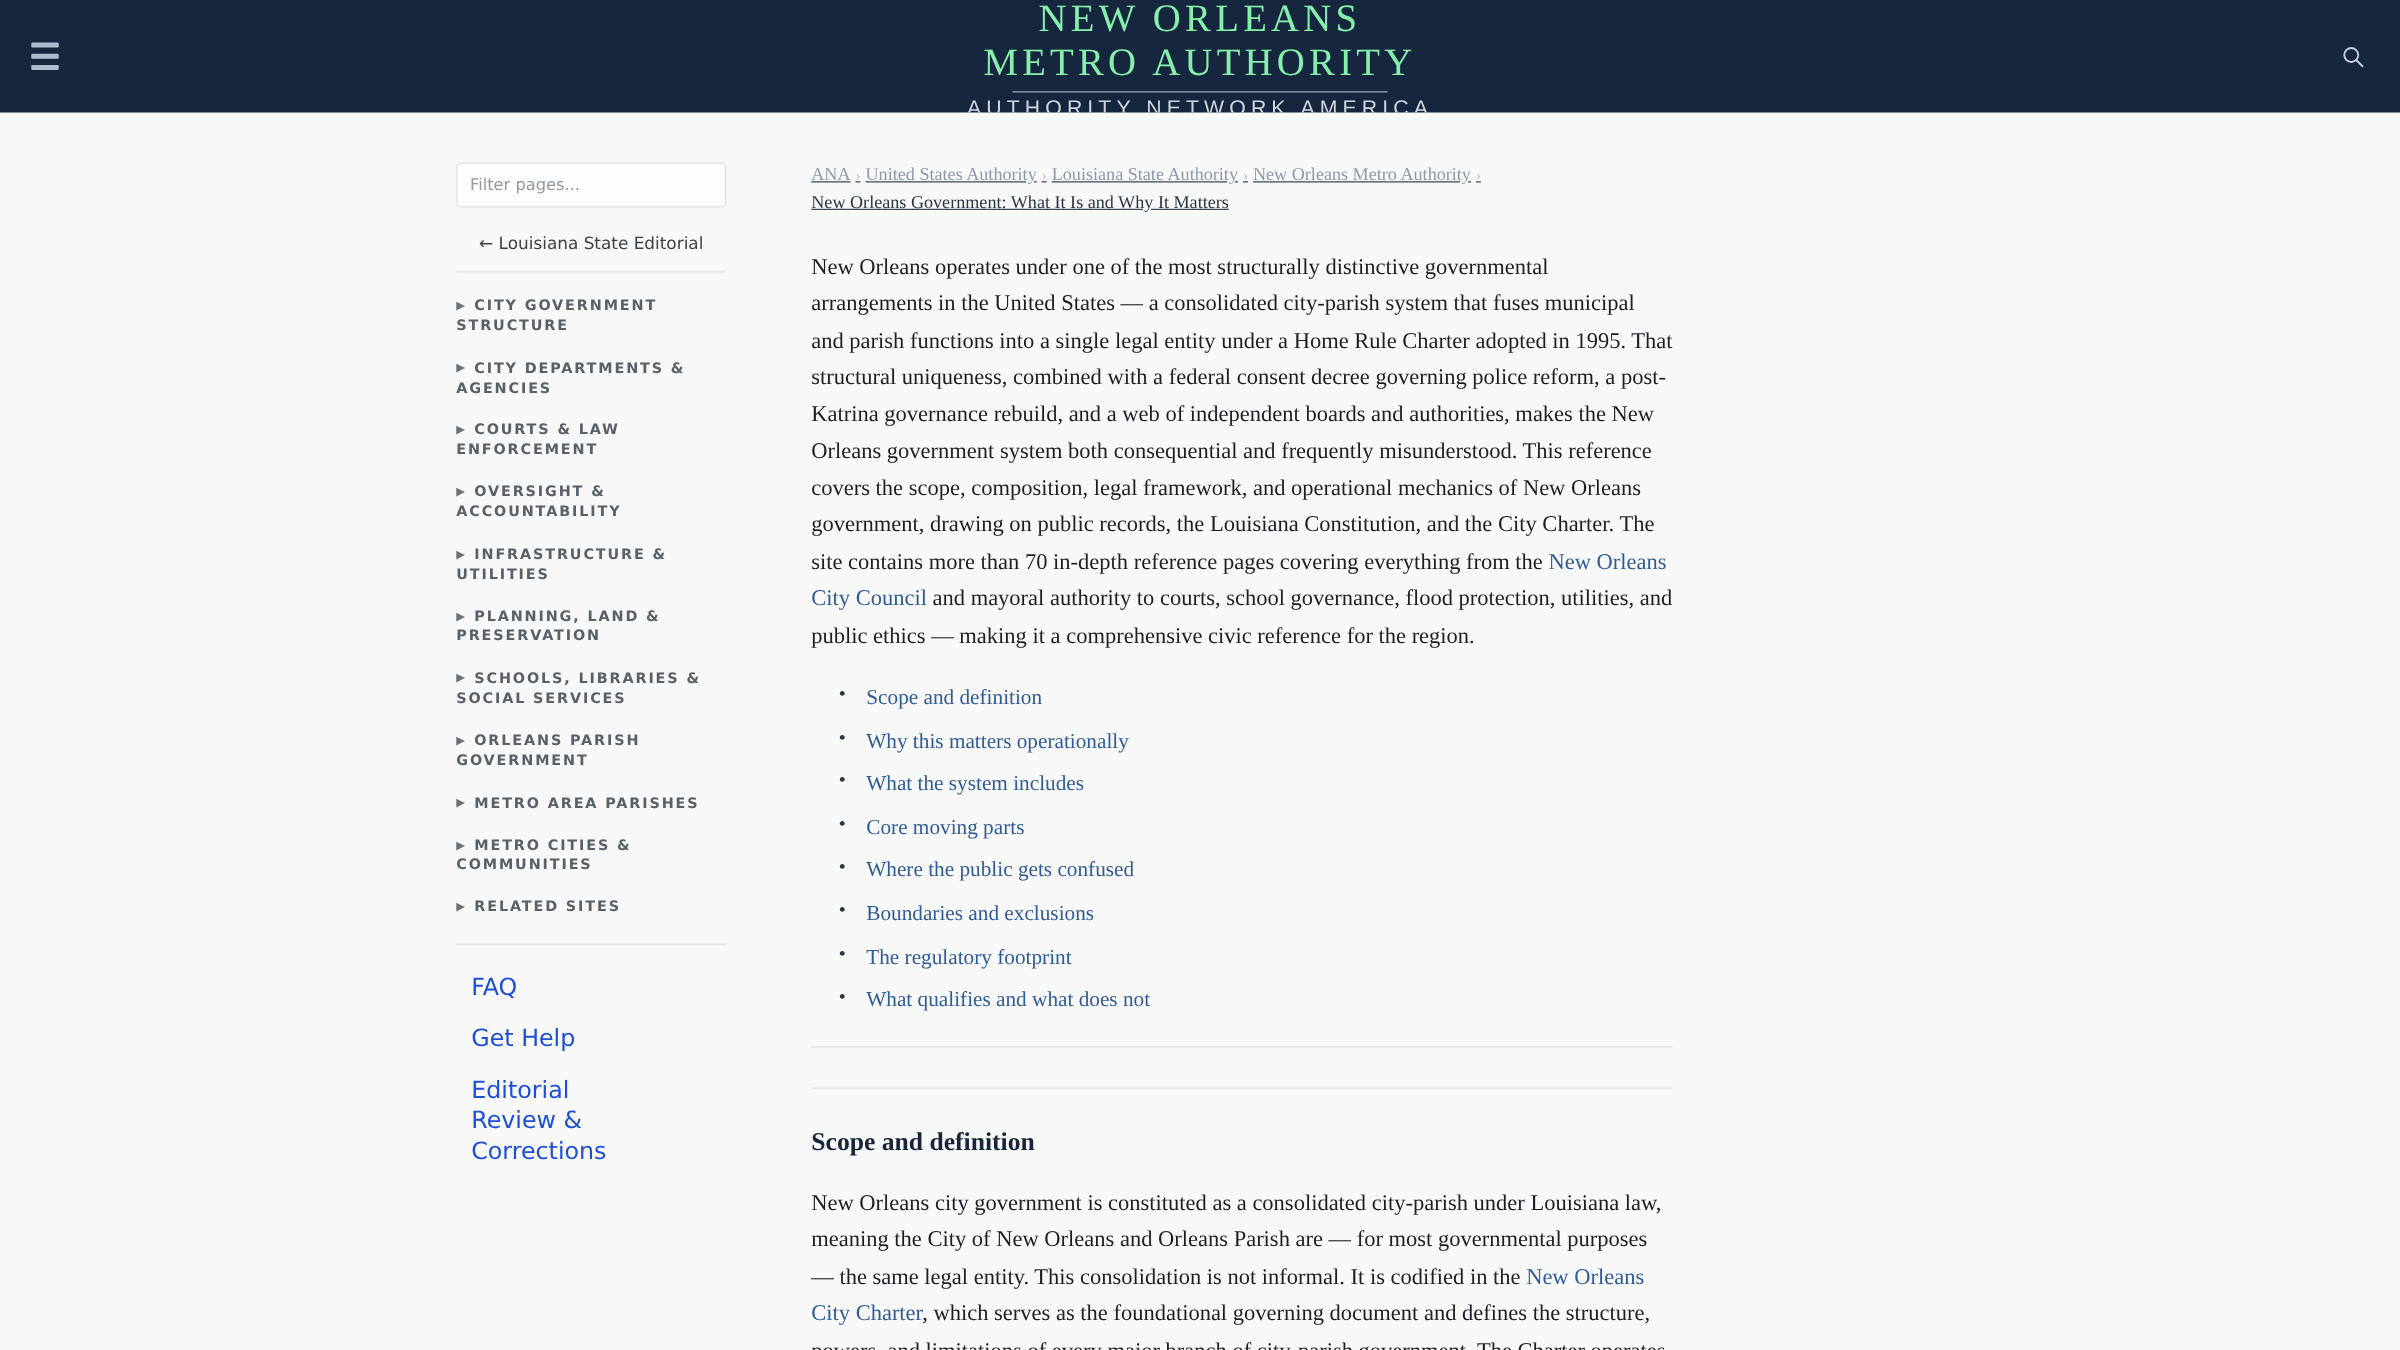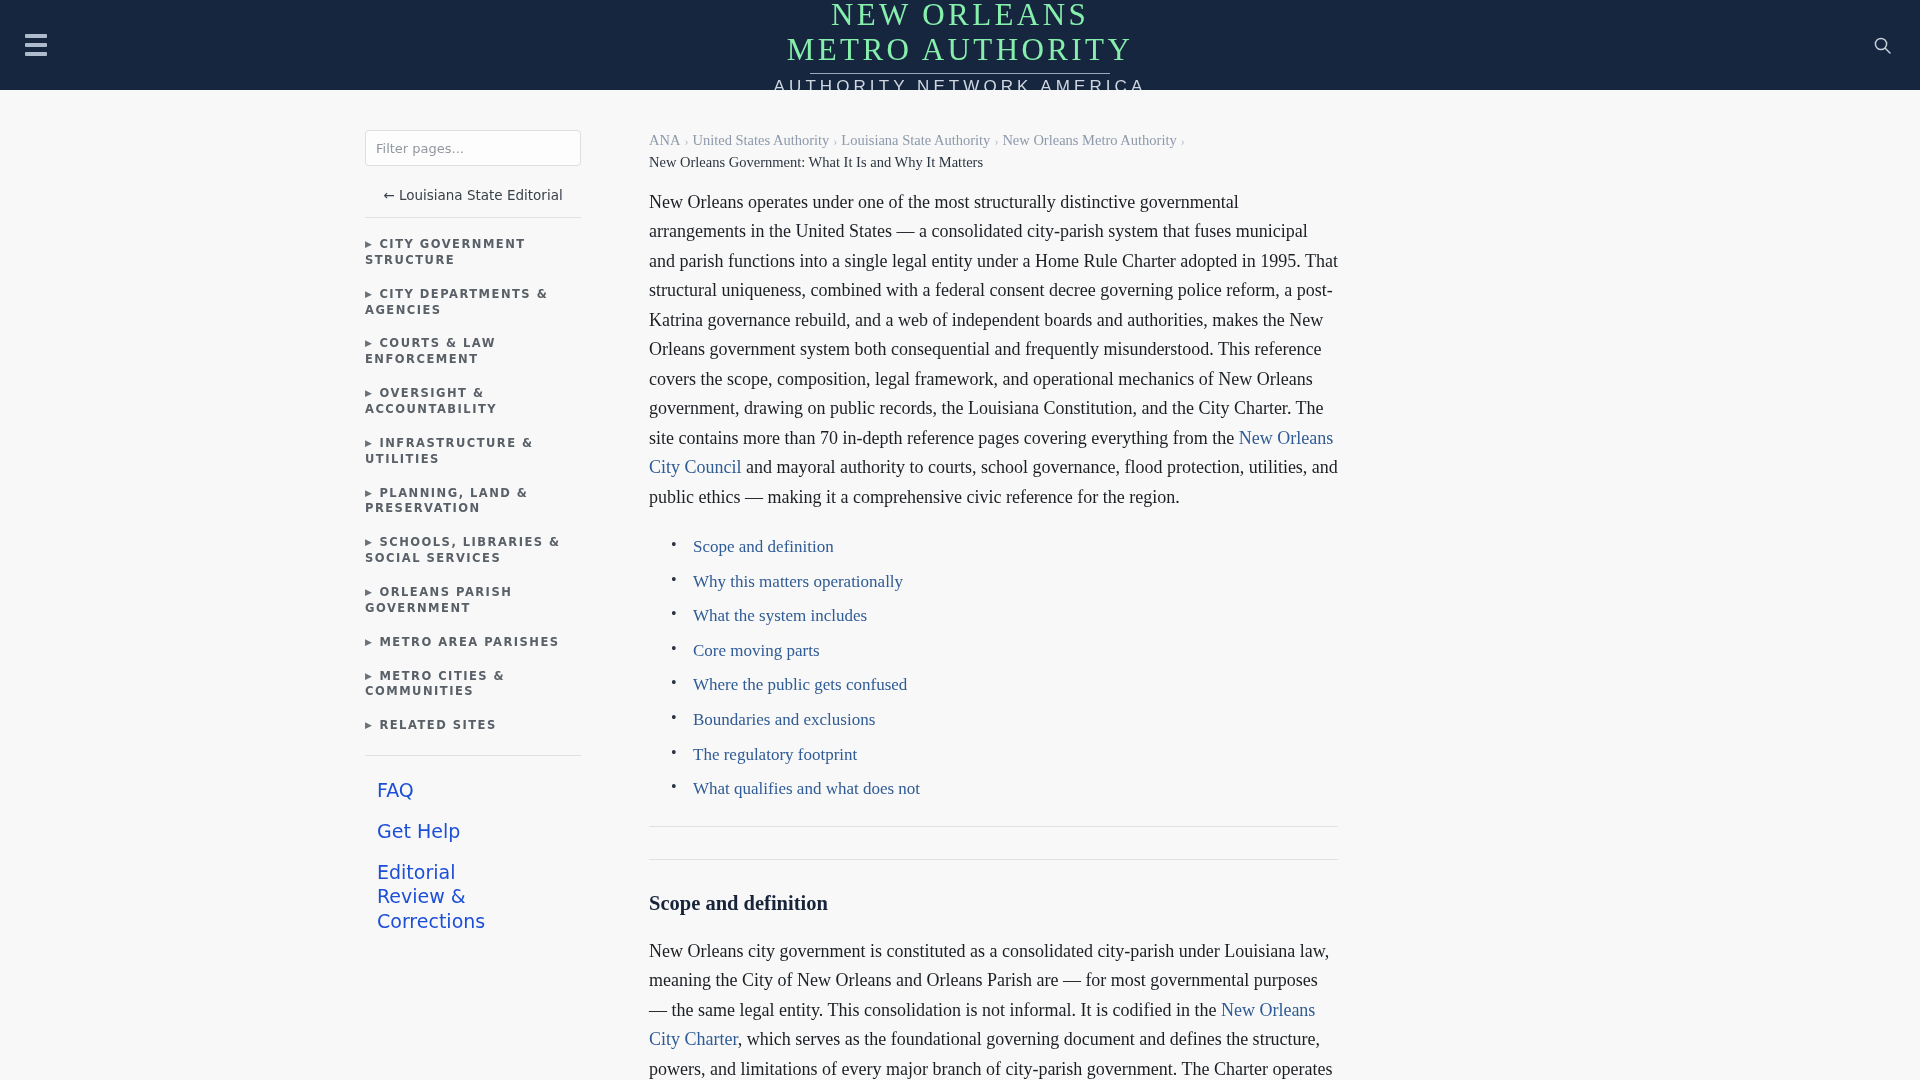--- a/index.html
+++ b/index.html
@@ -172,21 +172,22 @@
   
   .content {
     flex: 1 1 auto;
     padding-left: 56px;
     max-width: 745px;
   }
   .breadcrumb {
     font-size: 14.5px;
     line-height: 1.5;
     color: #3c4758;
-    margin-bottom: 14px;
+    margin-bottom: 25px;
+    text-decoration: underline;
   }
   .breadcrumb a {
     color: #8d99ab;
     text-decoration: none;
   }
   .breadcrumb .sep {
     color: #b4bcc7;
     margin: 0 4px;
     font-size: 12px;
   }

